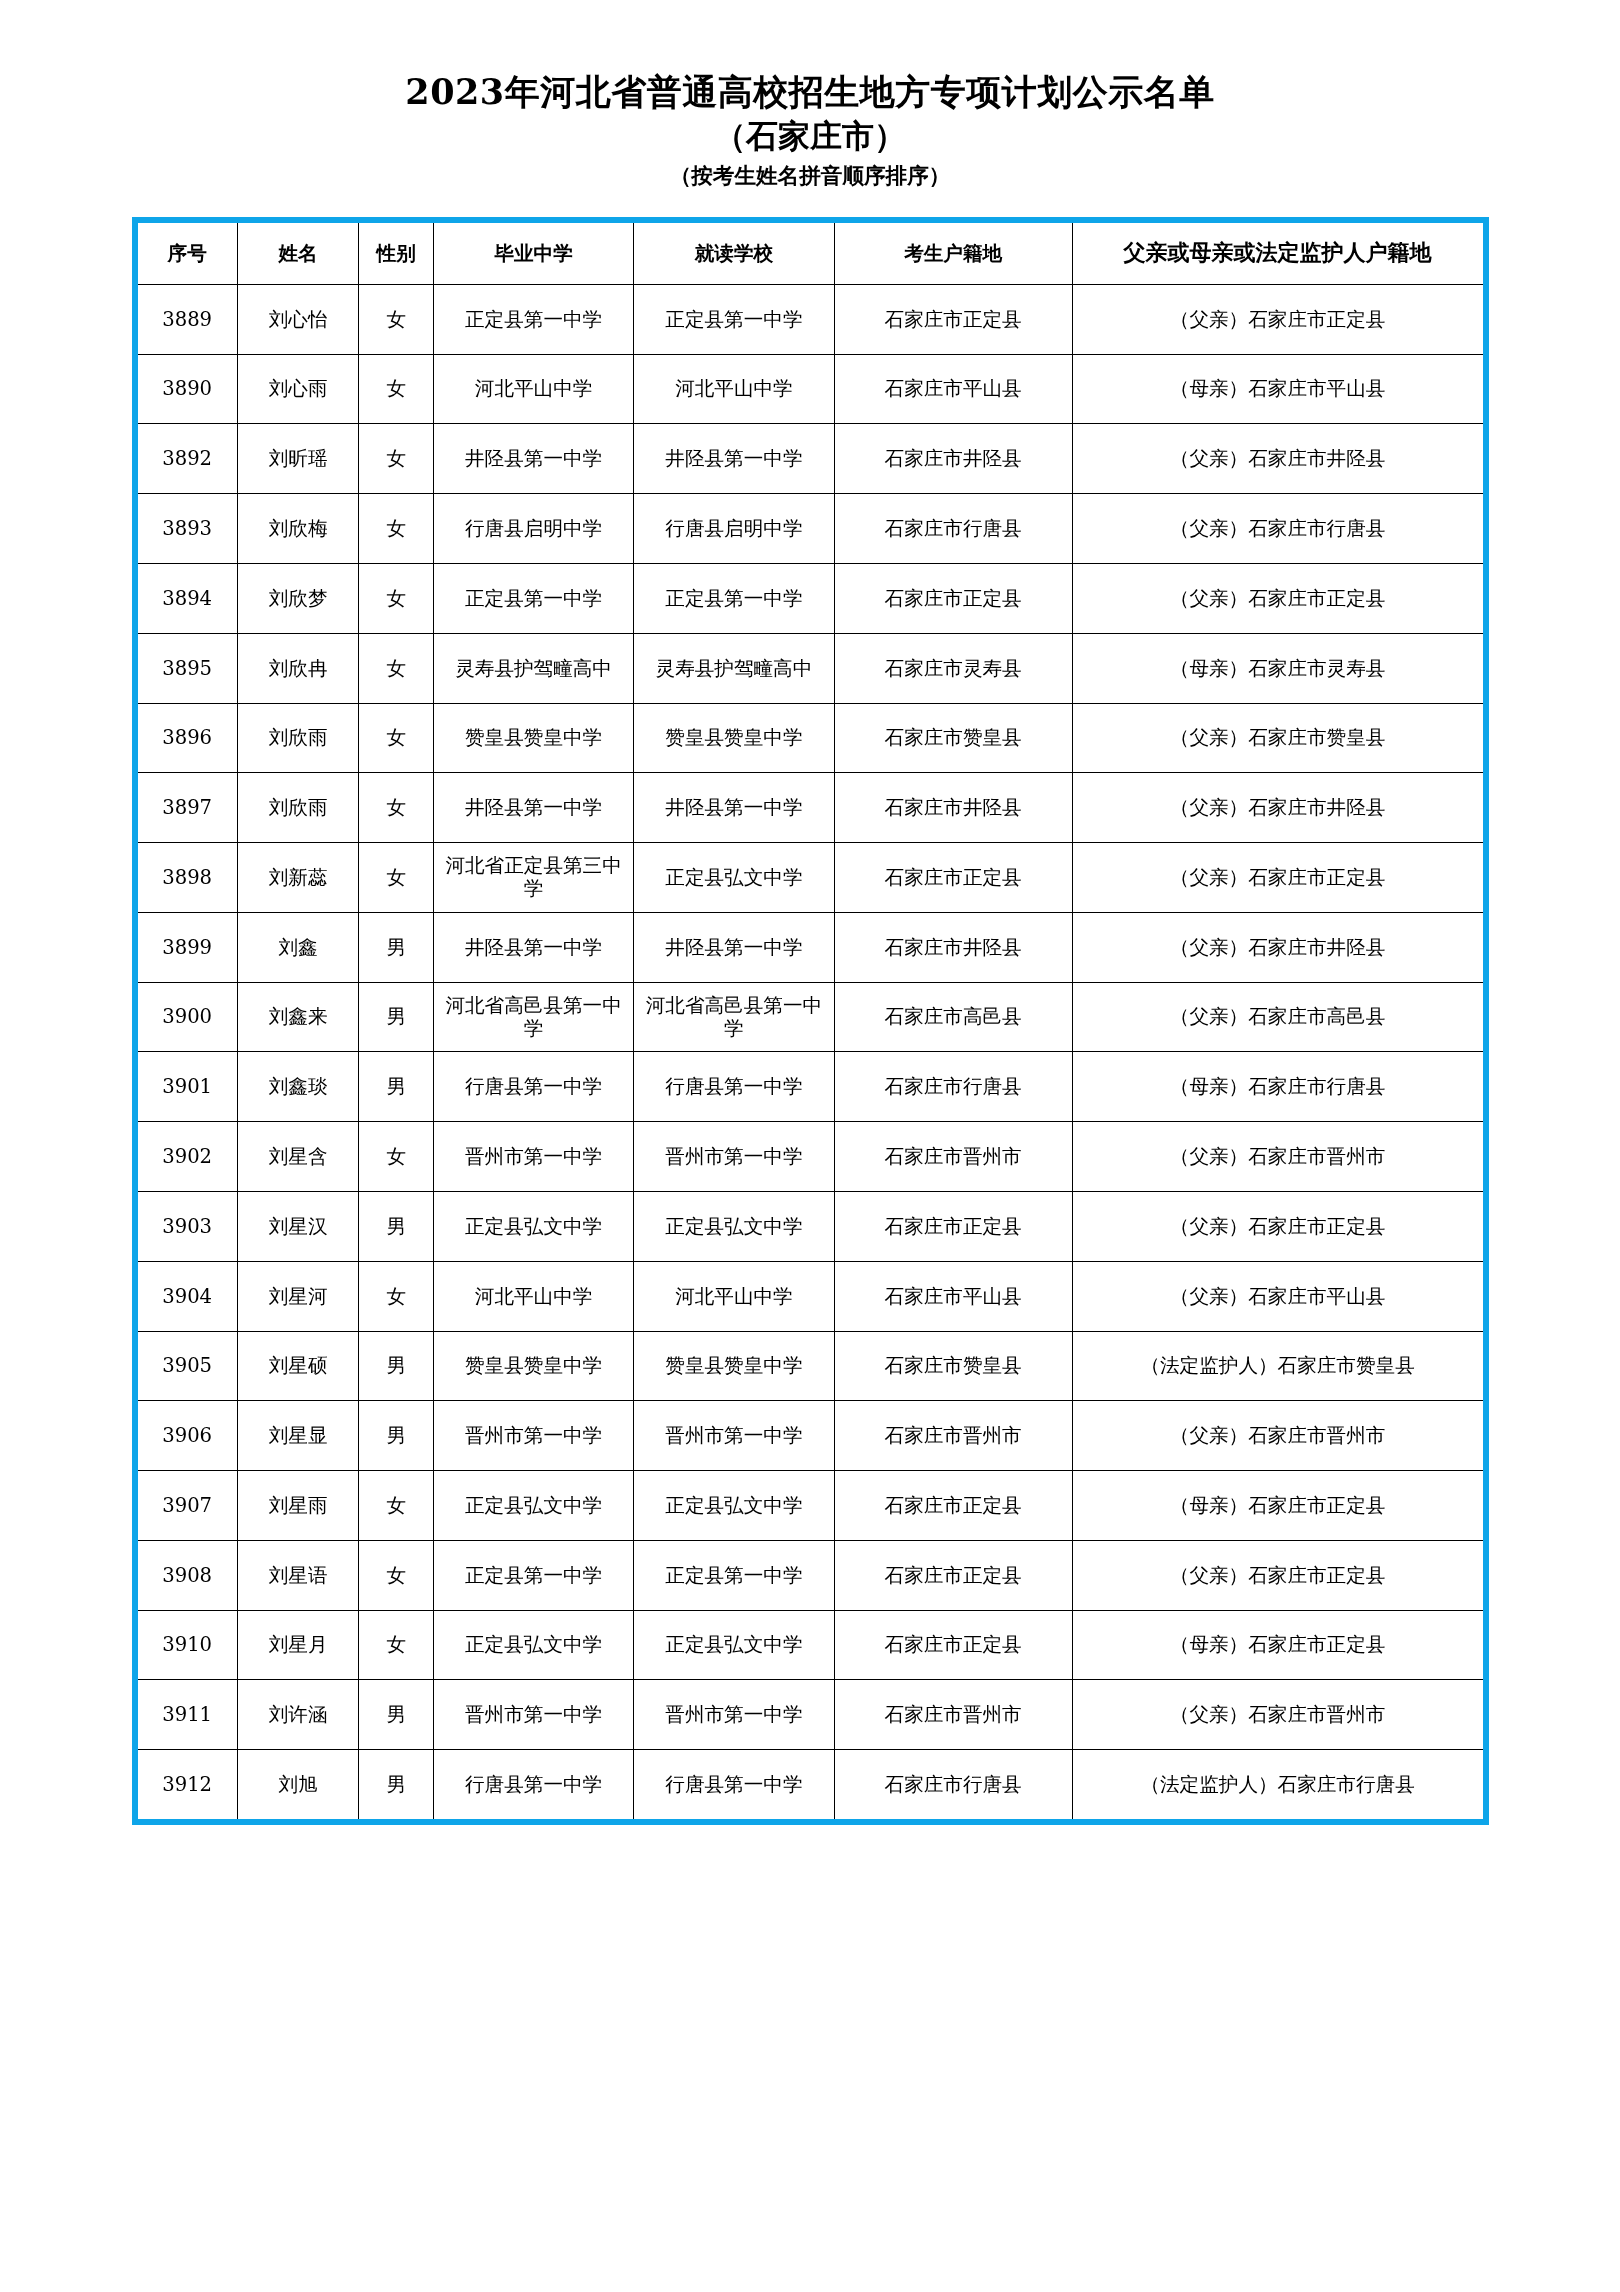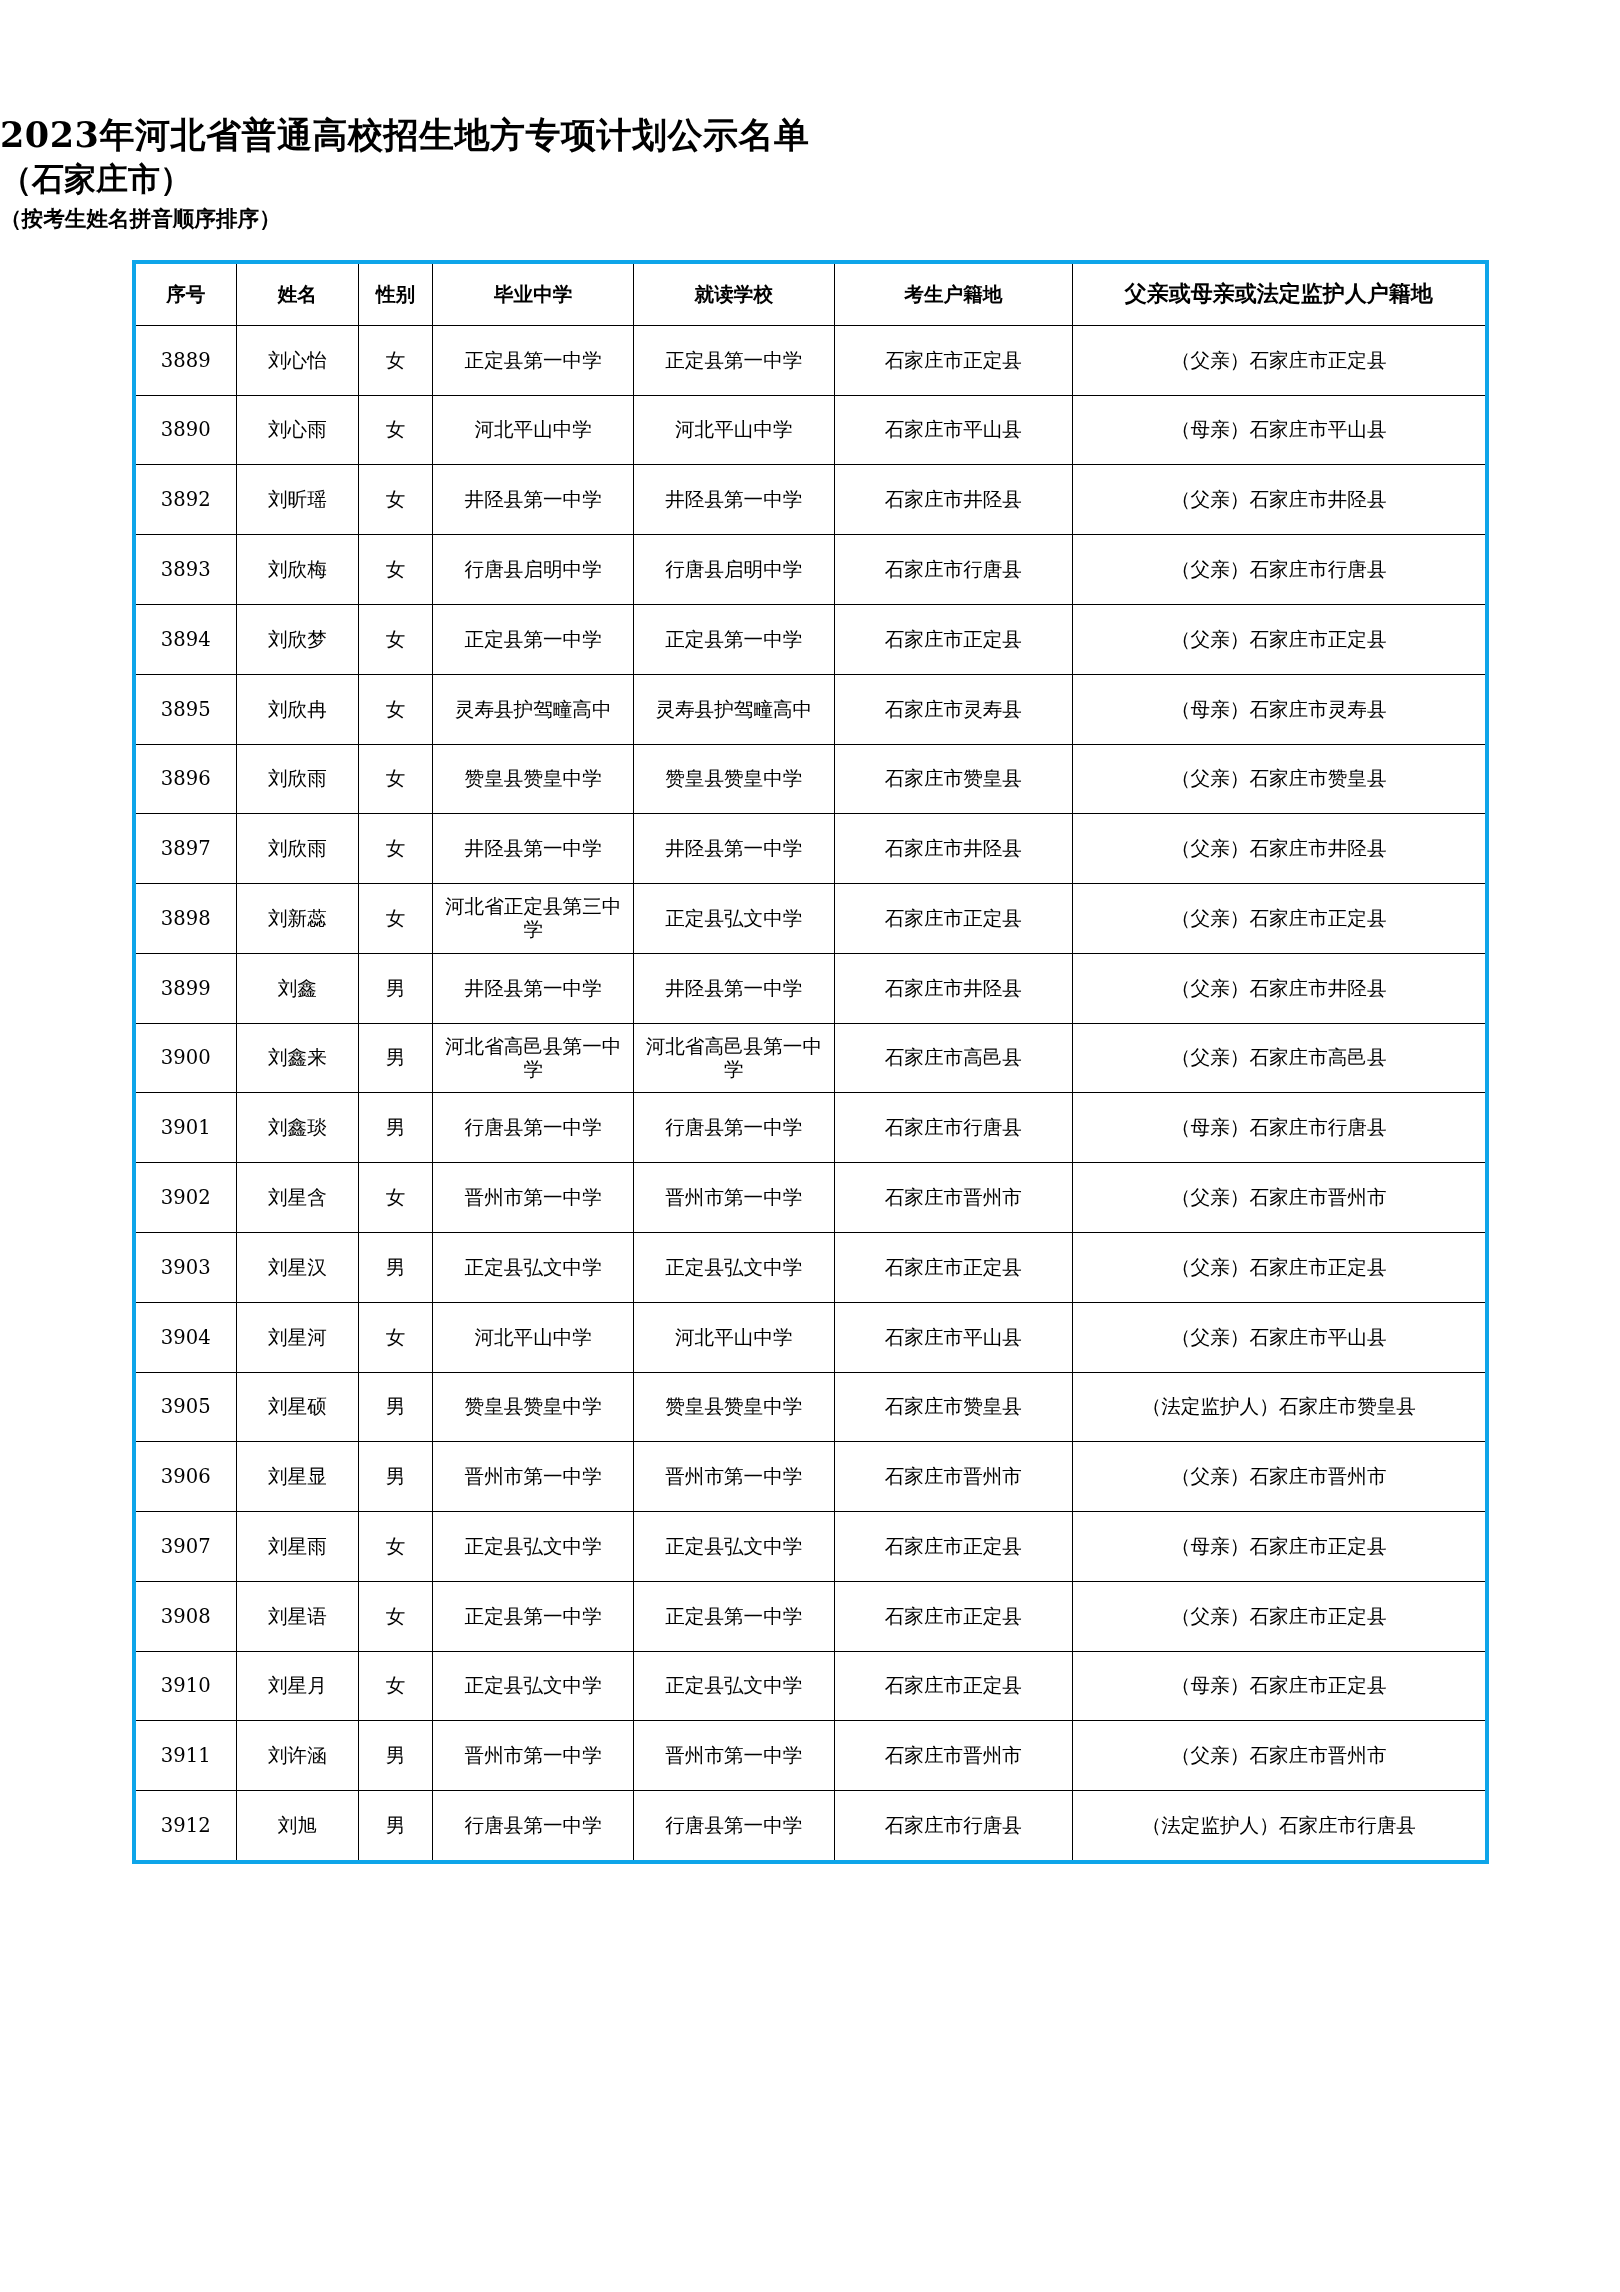--- a/index.html
+++ b/index.html
@@ -15,22 +15,22 @@
     -webkit-font-smoothing: none;
   }
   .page {
     position: relative;
     width: 1620px;
     height: 2293px;
     box-sizing: border-box;
     padding: 0;
   }
   .title-block {
-    padding-top: 114px;
-    text-align: left;
+    padding-top: 71px;
+    text-align: center;
   }
   .title-main {
     font-size: 35px;
     font-weight: bold;
     letter-spacing: 0.5px;
     line-height: 1.22;
     font-family: "DejaVu Serif", "Liberation Serif", serif;
   }
   .title-sub {
     font-size: 32px;
@@ -48,21 +48,21 @@
   }
 
   .table-wrap {
     margin: 27.4px auto 0 auto;
     width: 1357px;
   }
   table.roster {
     border-collapse: collapse;
     width: 100%;
     table-layout: fixed;
-    border: 4px solid #0ea5e9;
+    border: 6px solid #0ea5e9;
   }
   table.roster col.c-seq   { width: 98px; }
   table.roster col.c-name  { width: 116px; }
   table.roster col.c-sex   { width: 71px;  }
   table.roster col.c-grad  { width: 191px; }
   table.roster col.c-study { width: 191px; }
   table.roster col.c-hk    { width: 227px; }
   table.roster col.c-guard { width: 394px; }
 
   table.roster th,

